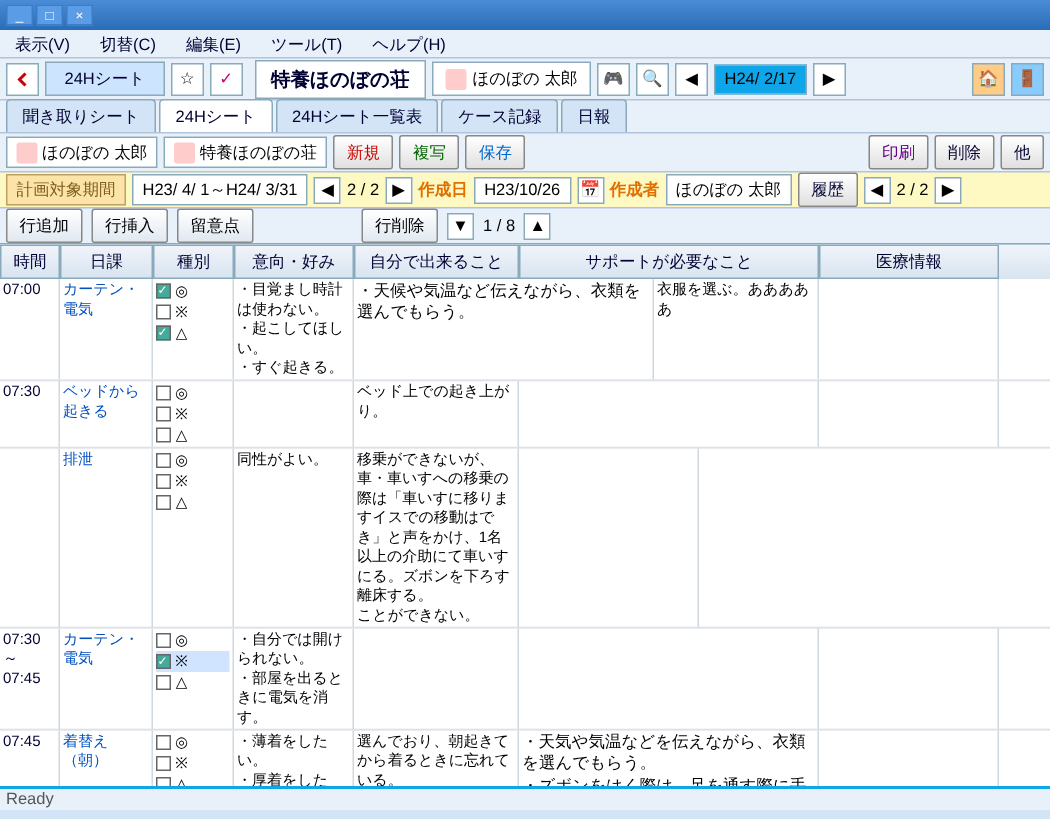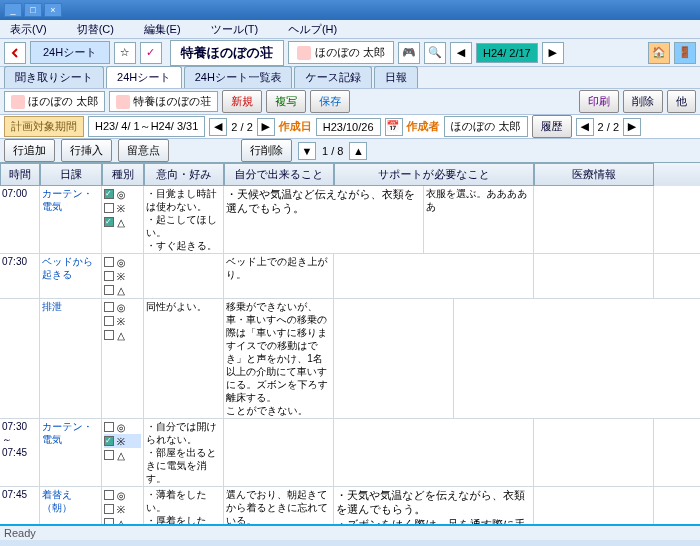--- a/index.html
+++ b/index.html
@@ -2,51 +2,51 @@
 <html><head>
 <meta charset="utf-8">
 <style>
 *{box-sizing:border-box;margin:0;padding:0;font-family:"MS PGothic","Meiryo",sans-serif;font-size:11px}
 body{background:#d4e4f7;width:700px;height:546px;overflow:hidden}
 .titlebar{height:20px;background:linear-gradient(#4a8cd6,#2b6cb8);color:#fff;display:flex;align-items:center;padding:0 4px;justify-content:space-between}
 .titlebar-left{display:flex;align-items:center;gap:4px}
 .titlebar-icon{width:14px;height:14px;background:#fcc;border-radius:2px}
 .win-btns{display:flex;gap:2px}
 .win-btn{width:18px;height:14px;background:#5a9ce6;border:1px solid #3a7cc6;display:flex;align-items:center;justify-content:center;color:#fff;font-size:9px}
-.menubar{height:18px;background:#e8f0fa;display:flex;align-items:center;padding:0 4px;gap:18px}
+.menubar{height:18px;background:#e8f0fa;display:flex;align-items:center;padding:0 4px;gap:8px}
 .menu-item{padding:2px 6px;color:#003}
 .toolbar1{height:28px;background:#e8f0fa;display:flex;align-items:center;padding:2px 4px;gap:4px;border-top:1px solid #b0c4de}
 .nav-btn{width:22px;height:22px;background:#fff;border:1px solid #8ab;display:flex;align-items:center;justify-content:center}
 .sheet-label{background:#cde4ff;border:1px solid #8ab;padding:3px 12px;color:#003}
 .star-btn,.check-btn{width:22px;height:22px;background:#fff;border:1px solid #8ab;display:flex;align-items:center;justify-content:center}
 .title-box{background:#fff;border:1px solid #8ab;padding:3px 10px;font-size:13px;font-weight:bold;color:#003;margin-left:4px}
 .user-box{background:#fff;border:1px solid #8ab;padding:3px 8px;display:flex;align-items:center;gap:4px}
 .small-icon{width:14px;height:14px;background:#fcc;border-radius:2px}
-.date-box{background:#14b8a6;border:1px solid #8ab;padding:3px 6px}
+.date-box{background:#0ea5e9;border:1px solid #8ab;padding:3px 6px}
 .tabs{height:22px;background:#e8f0fa;display:flex;align-items:flex-end;padding:0 4px;gap:0;border-top:1px solid #b0c4de}
 .tab{padding:3px 10px;border:1px solid #8ab;border-bottom:none;background:#d4e4f7;color:#003;border-radius:3px 3px 0 0;margin-right:2px}
 .tab.active{background:#fff}
 .toolbar2{height:26px;background:#e8f0fa;display:flex;align-items:center;padding:2px 4px;gap:4px;border-top:1px solid #b0c4de}
 .form-box{background:#fff;border:1px solid #8ab;padding:2px 6px}
 .btn{border:1px solid #888;padding:3px 8px;background:linear-gradient(#fff,#e0e0e0);border-radius:2px;color:#003}
 .btn.green{color:#060}
 .btn.red{color:#c00}
 .btn.purple{color:#608}
-.toolbar3{height:24px;background:#ffffff;display:flex;align-items:center;padding:2px 4px;gap:4px;border-top:1px solid #b0c4de}
+.toolbar3{height:24px;background:#fef9c3;display:flex;align-items:center;padding:2px 4px;gap:4px;border-top:1px solid #b0c4de}
 .date-range-label{background:#fce4a8;border:1px solid #c0a060;padding:2px 6px;color:#806020}
 .page-btn{width:18px;height:18px;border:1px solid #8ab;background:#fff;display:flex;align-items:center;justify-content:center}
 .label-orange{color:#e07000;font-weight:bold}
 .toolbar4{height:24px;background:#e8f0fa;display:flex;align-items:center;padding:2px 4px;gap:6px;border-top:1px solid #b0c4de}
 .action-btn{border:1px solid #888;padding:3px 8px;background:linear-gradient(#fff,#e0e8f0);border-radius:2px}
 .grid{background:#fff;overflow:auto;height:362px;border-top:1px solid #8ab}
 .grid-header{display:flex;background:linear-gradient(#f0f4fa,#d8e4f0);position:sticky;top:0}
 .gh{border:1px solid #8ab;padding:3px 4px;text-align:center;color:#003;background:linear-gradient(#f0f4fa,#d8e4f0)}
 .c-time{width:40px;flex-shrink:0}
 .c-daily{width:62px;flex-shrink:0}
-.c-type{width:42px;flex-shrink:0}
+.c-type{width:54px;flex-shrink:0}
 .c-pref{width:80px;flex-shrink:0}
 .c-self{width:110px;flex-shrink:0}
 .c-support{width:200px;flex-shrink:0}
 .c-med{width:120px;flex-shrink:0}
 .grid-row{display:flex;border-bottom:1px solid #d0d8e0;min-height:16px}
 .cell{border-right:1px solid #d0d8e0;padding:1px 2px;font-size:10px;line-height:1.3;word-break:break-all}
 .cell.time{color:#003}
 .cell.daily{color:#0050c0}
 .type-col{display:flex;flex-direction:column;gap:0}
 .type-item{display:flex;align-items:center;gap:1px;height:14px}

